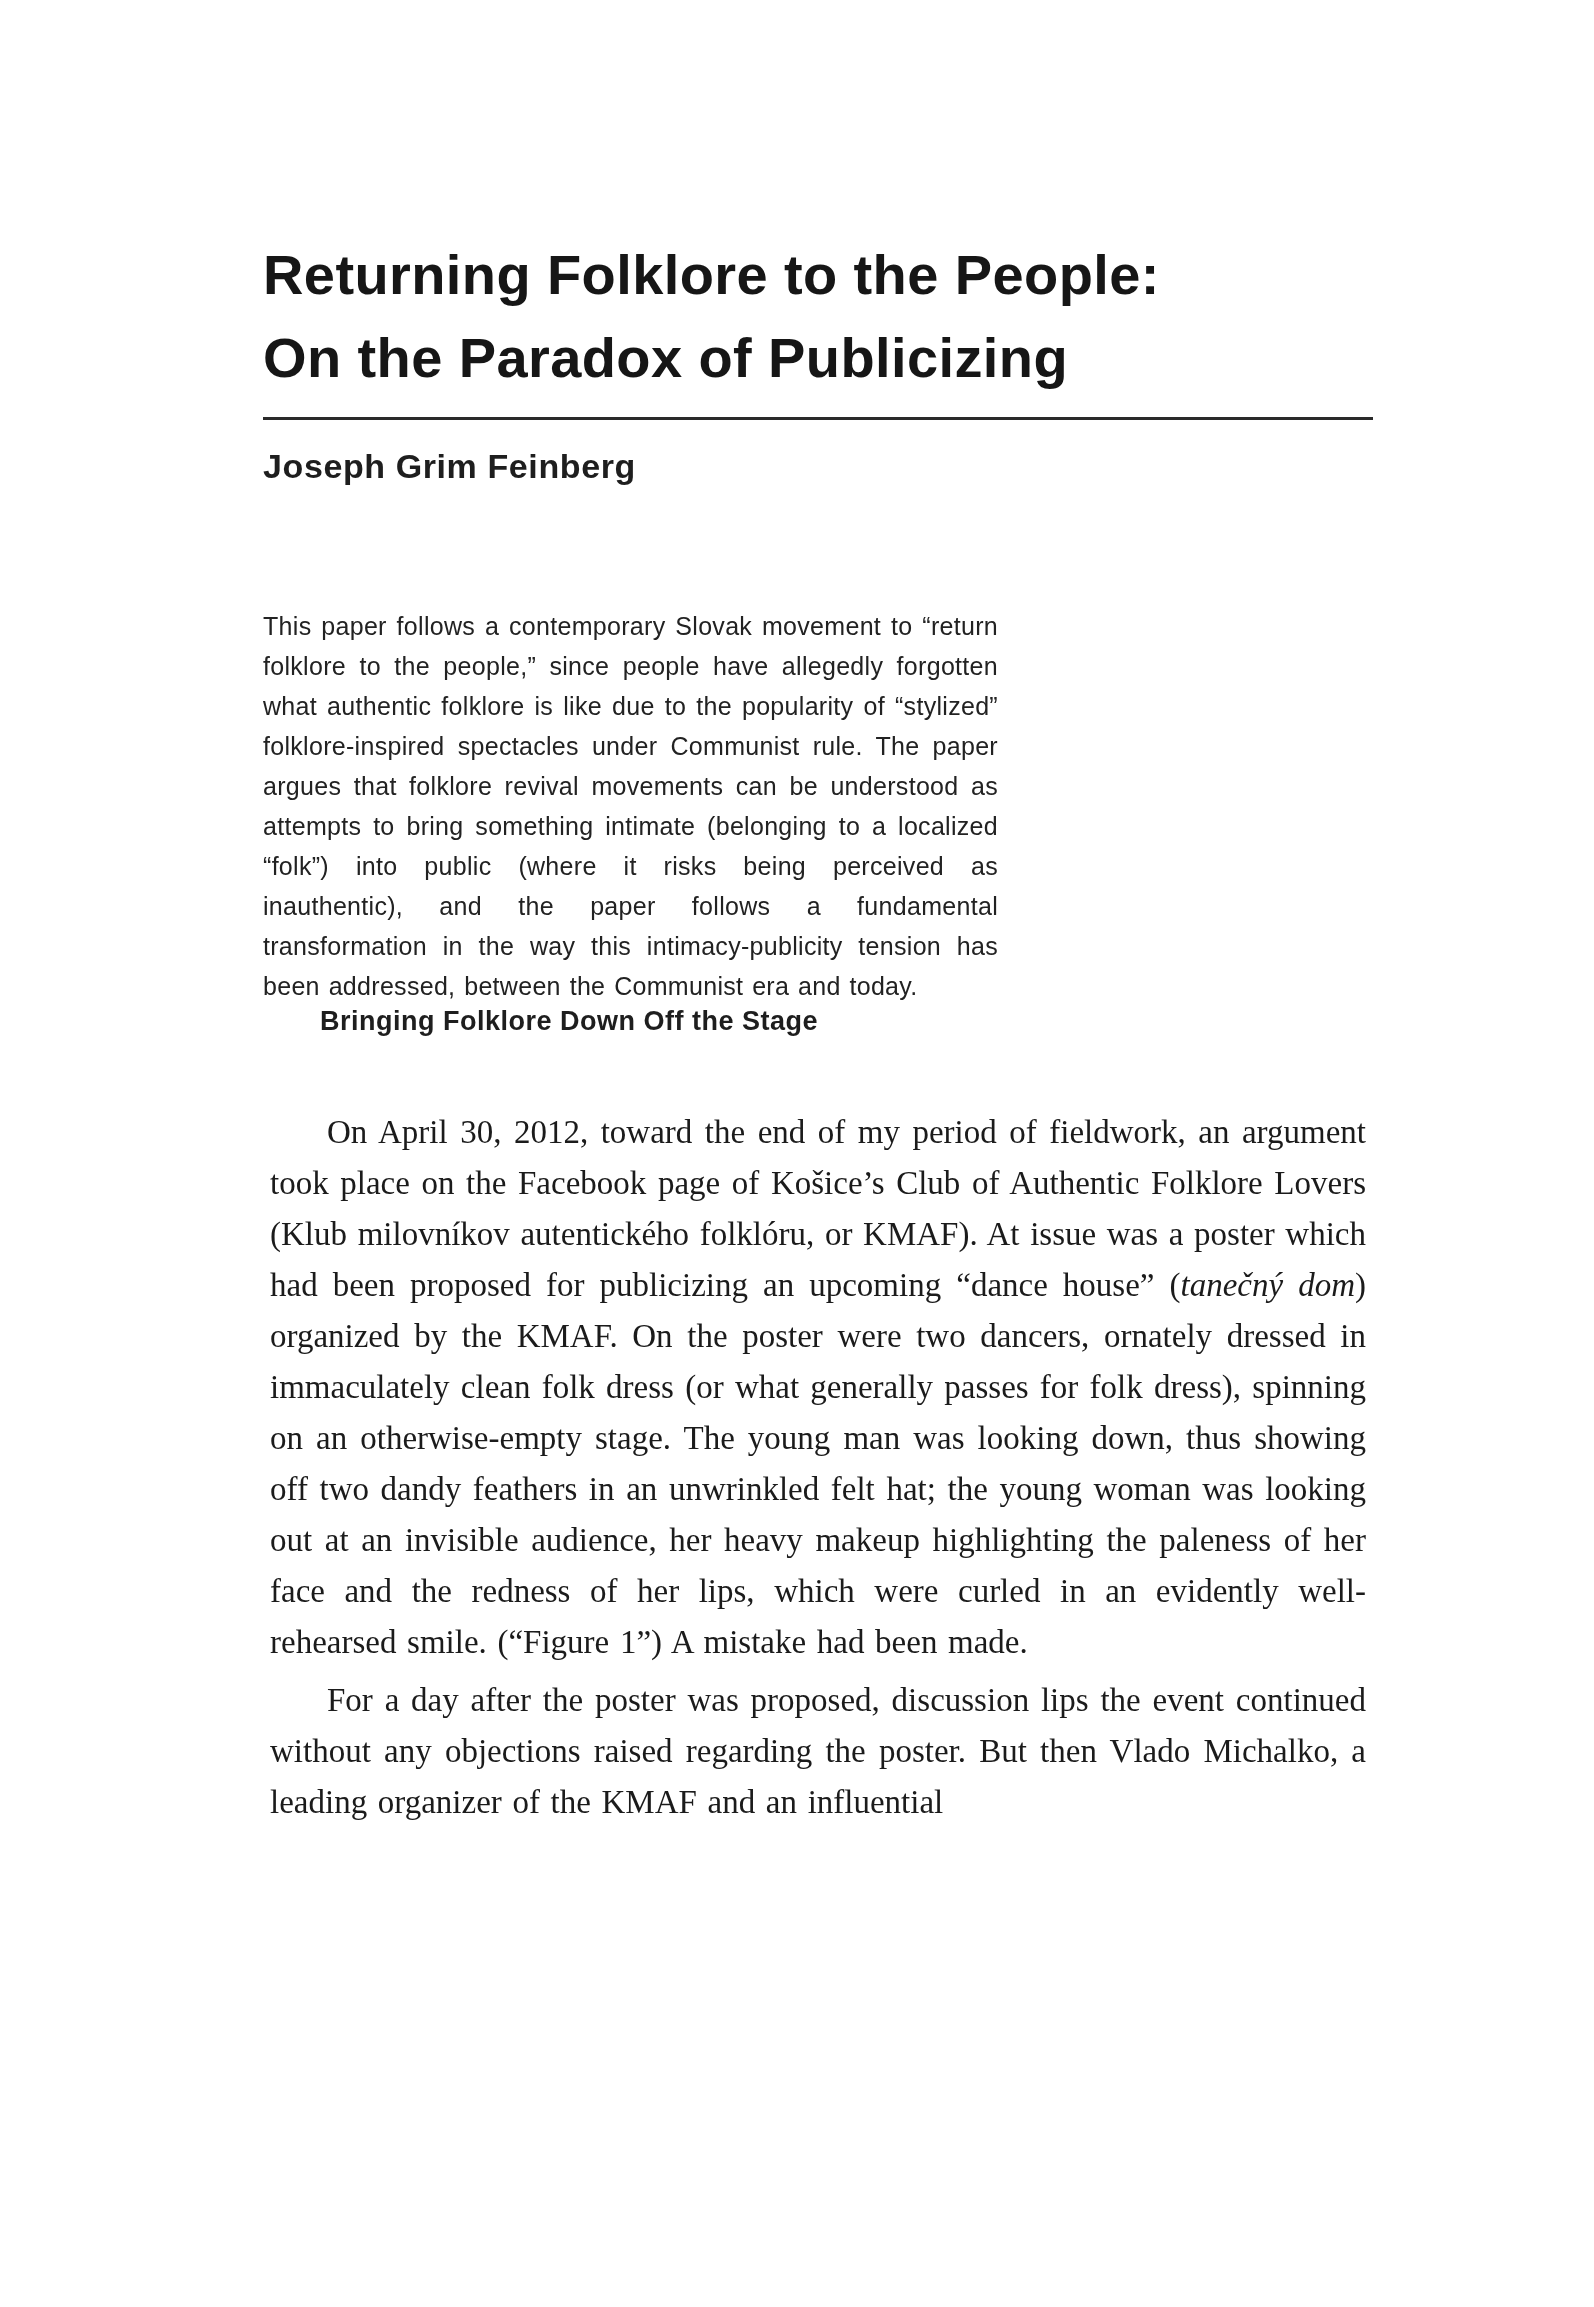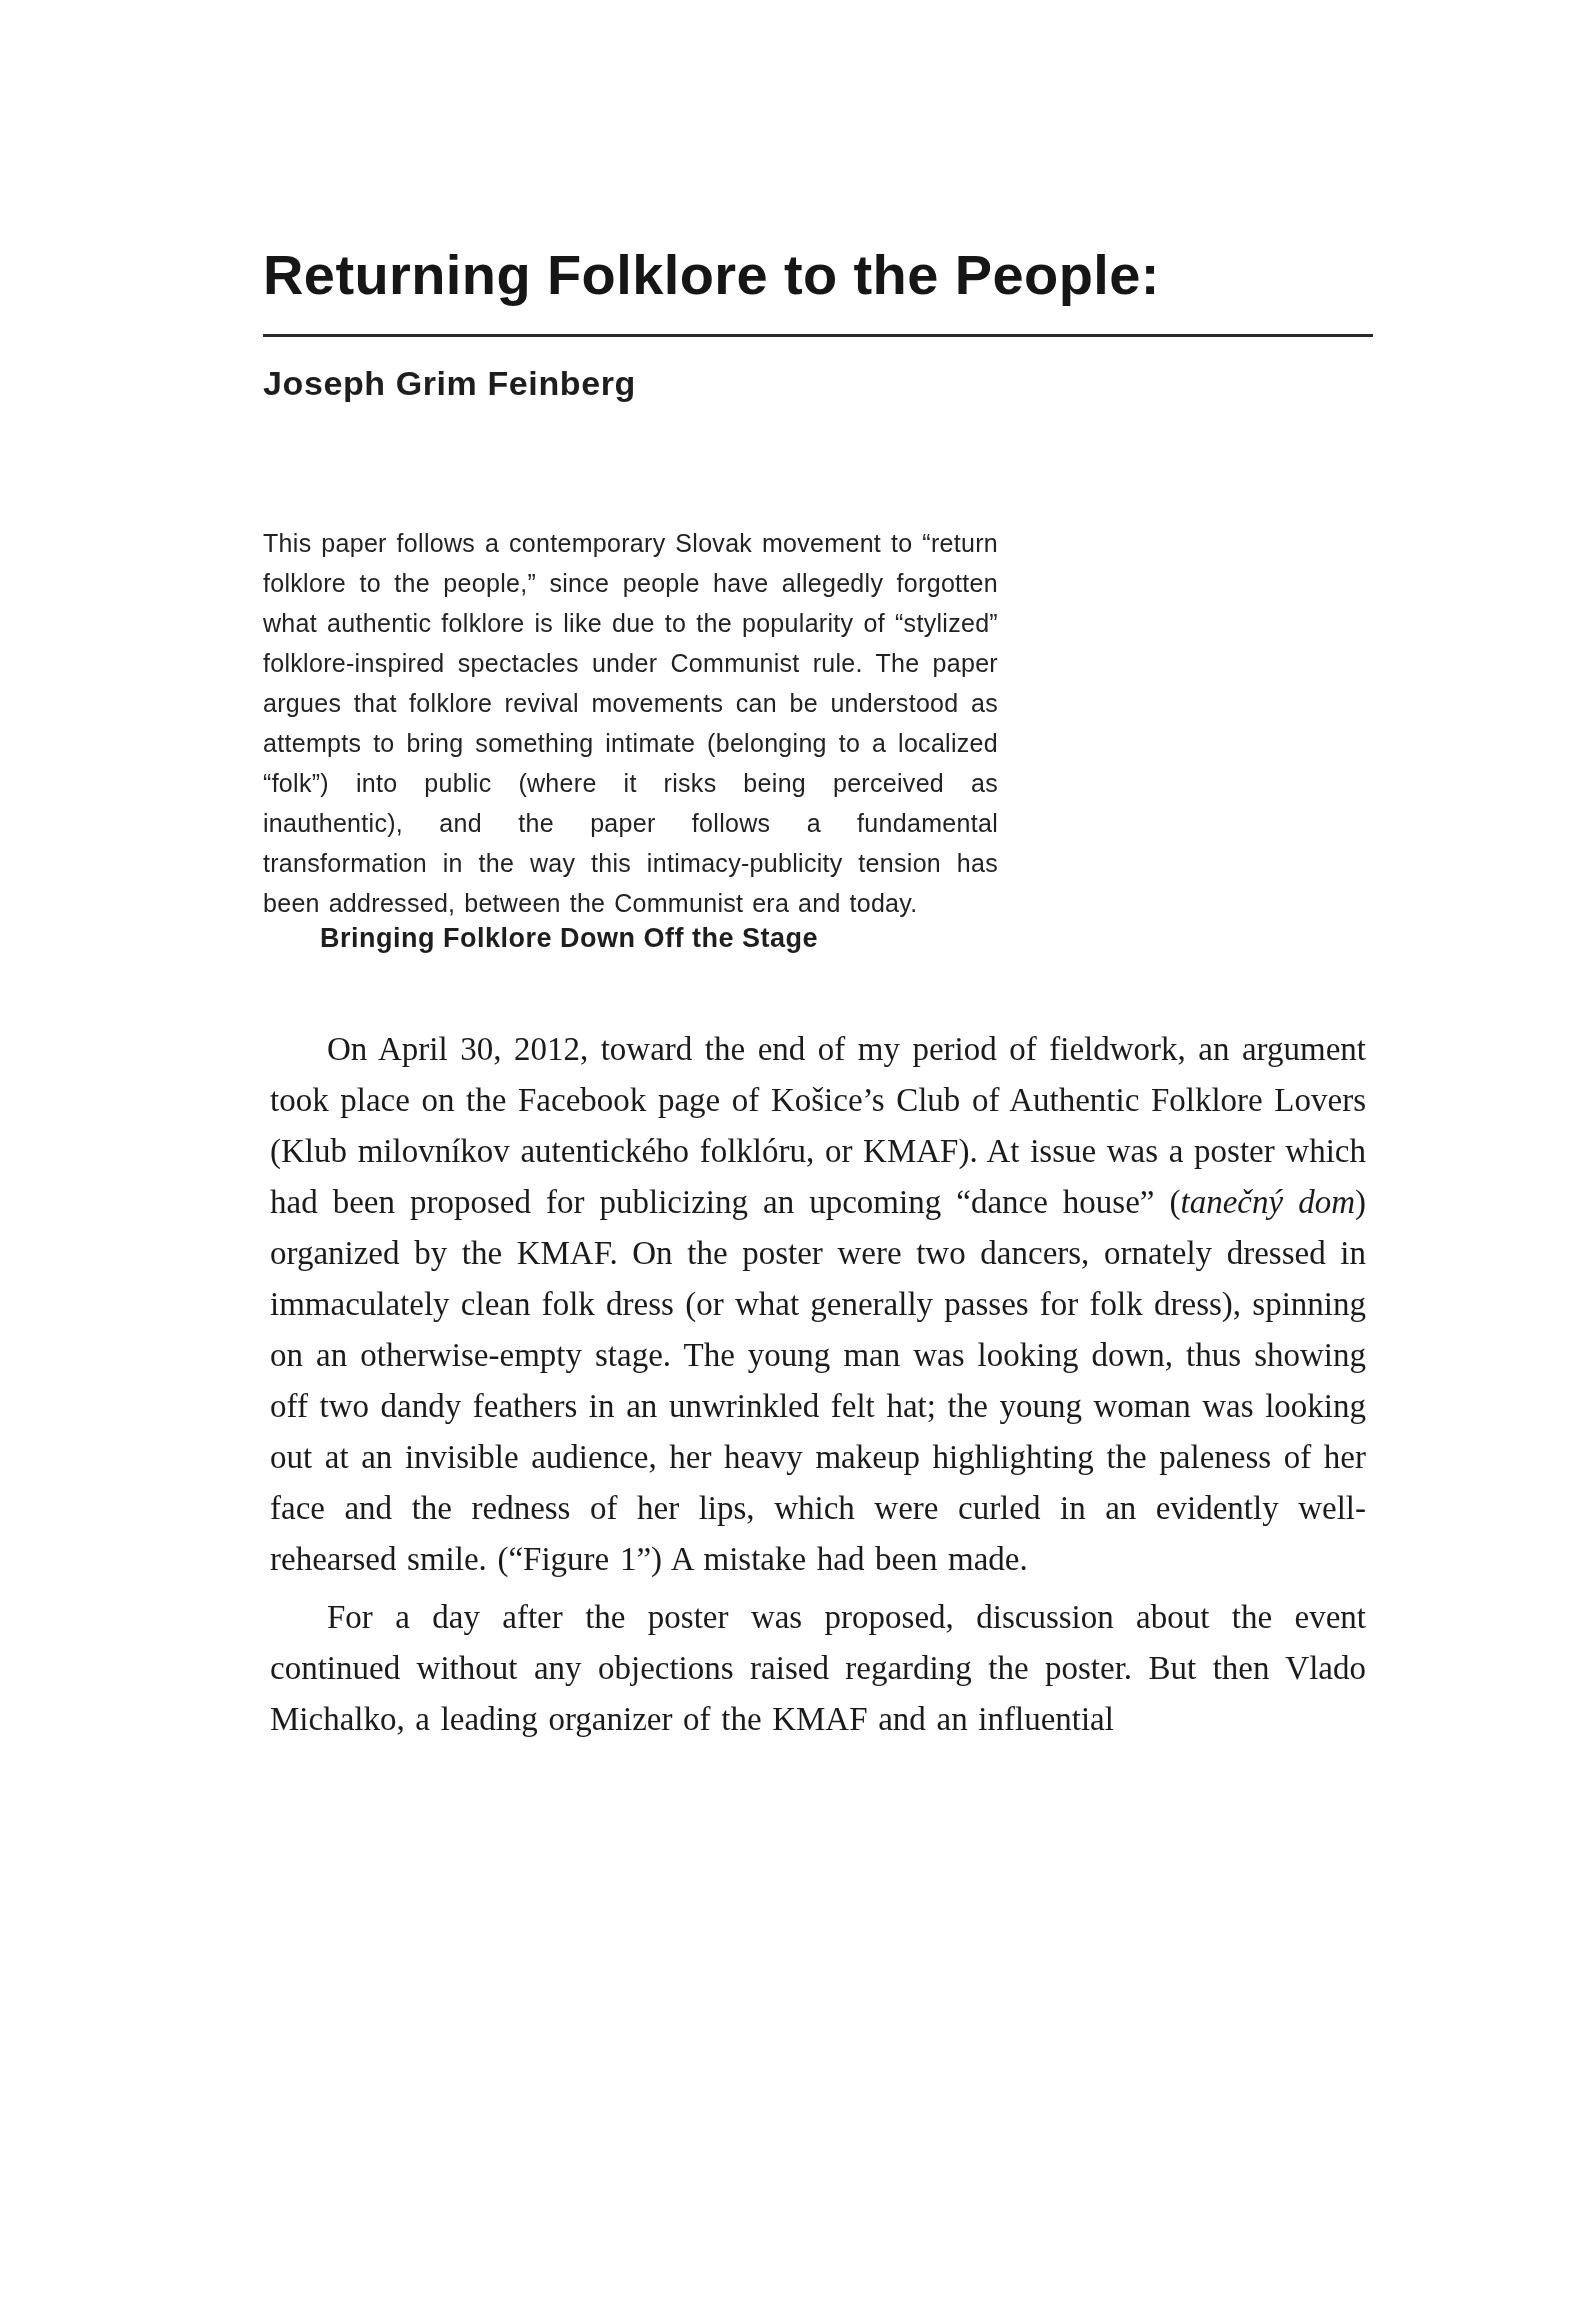--- a/index.html
+++ b/index.html
@@ -83,30 +83,31 @@
   }
 </style>
 </head>
 <body>
 
 <div class="page">
   <div class="content">
 
     <div class="title">
       <div>Returning Folklore to the People:</div>
+      <div>On the Paradox of Publicizing</div>
     </div>
 
     <div class="rule"></div>
 
     <div class="author">Joseph Grim Feinberg</div>
 
     <div class="abstract">This paper follows a contemporary Slovak movement to “return folklore to the people,” since people have allegedly forgotten what authentic folklore is like due to the popularity of “stylized” folklore-inspired spectacles under Communist rule. The paper argues that folklore revival movements can be understood as attempts to bring something intimate (belonging to a localized “folk”) into public (where it risks being perceived as inauthentic), and the paper follows a fundamental transformation in the way this intimacy-publicity tension has been addressed, between the Communist era and today.</div>
 
     <div class="section-heading">Bringing Folklore Down Off the Stage</div>
 
     <div class="body-text">
       <p><span>On April 30, 2012, toward the end of my period of fieldwork, an argument took place on the Facebook page of Košice’s Club of Authentic Folklore Lovers (Klub milovníkov autentického folklóru, or KMAF). At issue was a poster which had been proposed for publicizing an upcoming “dance house” (</span><em>tanečný dom</em><span>) organized by the KMAF. On the poster were two dancers, ornately dressed in immaculately clean folk dress (or what generally passes for folk dress), spinning on an otherwise-empty stage. The young man was looking down, thus showing off two dandy feathers in an unwrinkled felt hat; the young woman was looking out at an invisible audience, her heavy makeup highlighting the paleness of her face and the redness of her lips, which were curled in an evidently well-rehearsed smile. (“Figure 1”) A mistake had been made.</span></p>
-      <p>For a day after the poster was proposed, discussion about the event continued without any objections raised regarding the poster. But then Vlado Michalko, a leading organizer of the KMAF and an influential</p>
+      <p>For a day after the poster was proposed, discussion lips the event continued without any objections raised regarding the poster. But then Vlado Michalko, a leading organizer of the KMAF and an influential</p>
     </div>
 
   </div>
 </div>
 
 
 </body></html>

